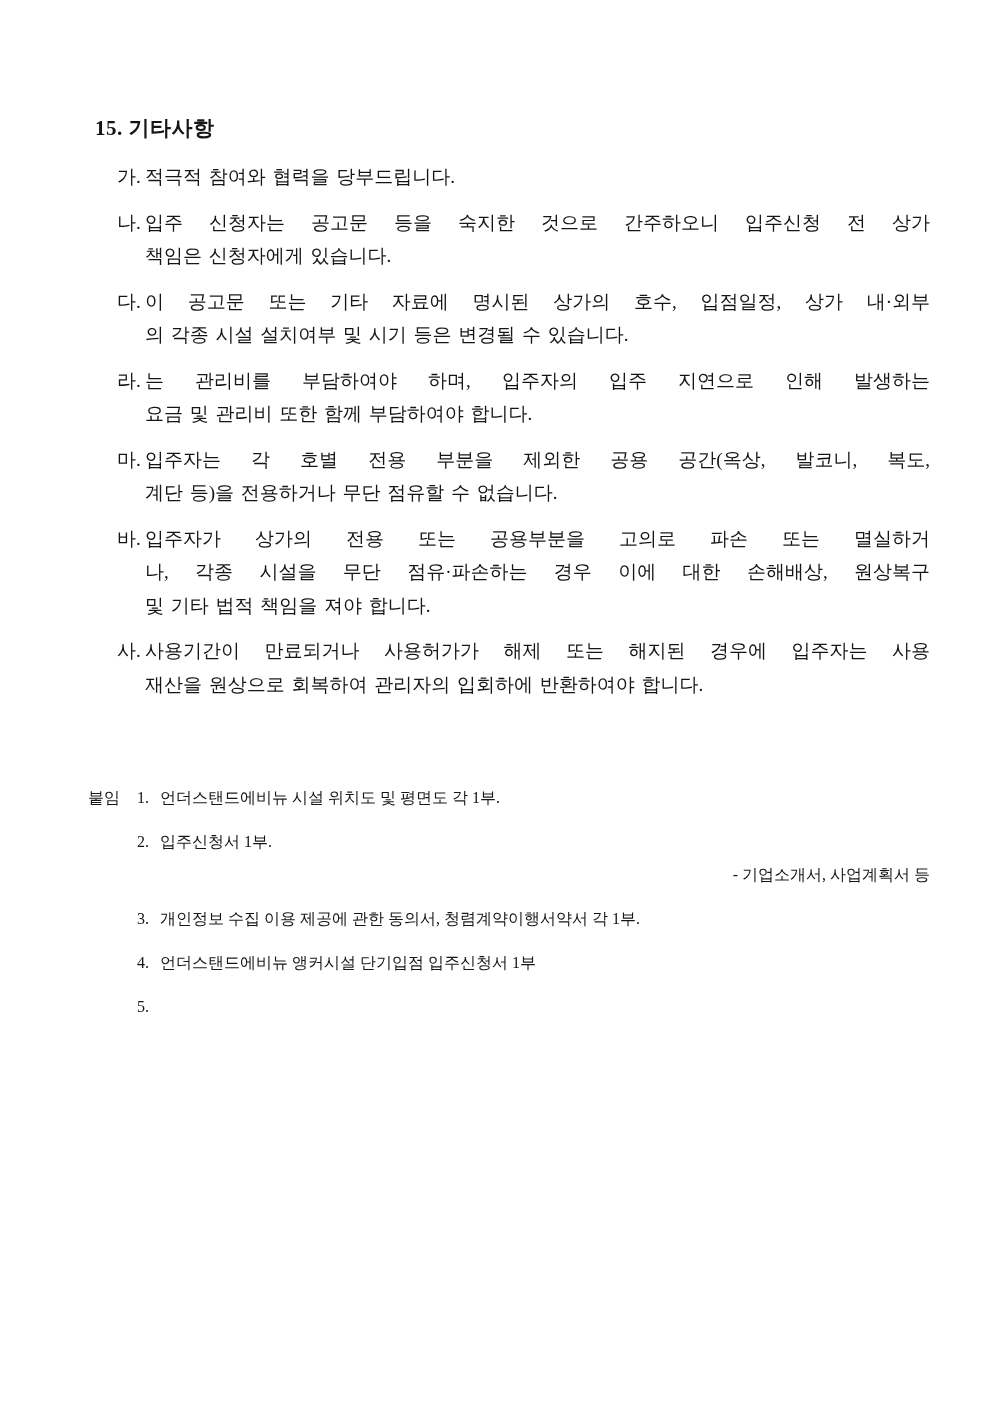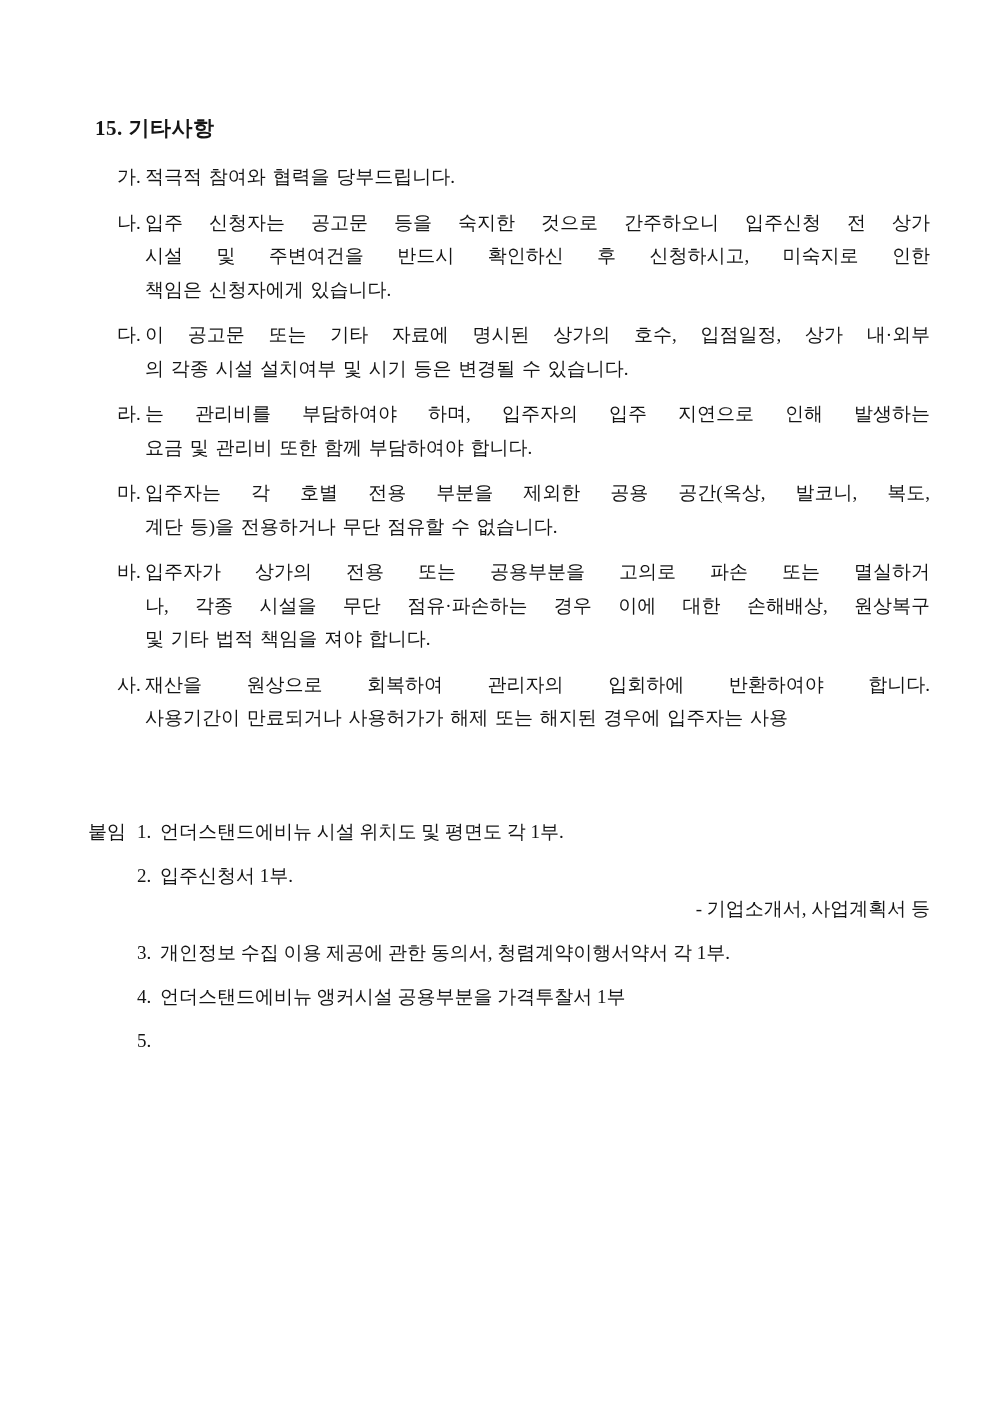--- a/index.html
+++ b/index.html
@@ -47,21 +47,21 @@
     text-align: justify;
     text-align-last: justify;
     word-spacing: 2px;
   }
   .clause-line:last-child {
     text-align: right;
     text-align-last: left;
   }
   .attachments {
     margin: 80px 0 0 -7px;
-    font-size: 19px;
+    font-size: 16px;
     line-height: 33px;
   }
   .att-row {
     position: relative;
     padding-left: 72px;
     margin-bottom: 11px;
     min-height: 33px;
   }
   .att-label {
     position: absolute;
@@ -88,21 +88,20 @@
   <div class="clauses">
 
     <div class="clause">
       <span class="clause-marker">가.</span>
       <div class="clause-line">적극적 참여와 협력을 당부드립니다.</div>
     </div>
 
     <div class="clause">
       <span class="clause-marker">나.</span>
       <div class="clause-line">입주 신청자는 공고문 등을 숙지한 것으로 간주하오니 입주신청 전 상가</div>
-      <div class="clause-line">시설 및 주변여건을 반드시 확인하신 후 신청하시고, 미숙지로 인한</div>
       <div class="clause-line">책임은 신청자에게 있습니다.</div>
     </div>
 
     <div class="clause">
       <span class="clause-marker">다.</span>
       <div class="clause-line">이 공고문 또는 기타 자료에 명시된 상가의 호수, 입점일정, 상가 내·외부</div>
       <div class="clause-line">의 각종 시설 설치여부 및 시기 등은 변경될 수 있습니다.</div>
     </div>
 
     <div class="clause">
@@ -119,22 +118,22 @@
 
     <div class="clause">
       <span class="clause-marker">바.</span>
       <div class="clause-line">입주자가 상가의 전용 또는 공용부분을 고의로 파손 또는 멸실하거</div>
       <div class="clause-line">나, 각종 시설을 무단 점유·파손하는 경우 이에 대한 손해배상, 원상복구</div>
       <div class="clause-line">및 기타 법적 책임을 져야 합니다.</div>
     </div>
 
     <div class="clause">
       <span class="clause-marker">사.</span>
+      <div class="clause-line">사용기간이 만료되거나 사용허가가 해제 또는 해지된 경우에 입주자는 사용</div>
       <div class="clause-line">재산을 원상으로 회복하여 관리자의 입회하에 반환하여야 합니다.</div>
-      <div class="clause-line">사용기간이 만료되거나 사용허가가 해제 또는 해지된 경우에 입주자는 사용</div>
     </div>
 
   </div>
 
   <div class="attachments">
 
     <div class="att-row">
       <span class="att-label">붙임</span>
       <span class="att-num">1.</span>
       <span class="att-text">언더스탠드에비뉴 시설 위치도 및 평면도 각 1부.</span>
@@ -146,21 +145,21 @@
       <div class="att-sub">- 기업소개서, 사업계획서 등</div>
     </div>
 
     <div class="att-row">
       <span class="att-num">3.</span>
       <span class="att-text">개인정보 수집 이용 제공에 관한 동의서, 청렴계약이행서약서 각 1부.</span>
     </div>
 
     <div class="att-row">
       <span class="att-num">4.</span>
-      <span class="att-text">언더스탠드에비뉴 앵커시설 공용부분을 가격투찰서 1부</span>
+      <span class="att-text">언더스탠드에비뉴 앵커시설 단기입점 입주신청서 1부</span>
     </div>
 
     <div class="att-row">
       <span class="att-num">5.</span>
     </div>
 
   </div>
 
 </div>
 

